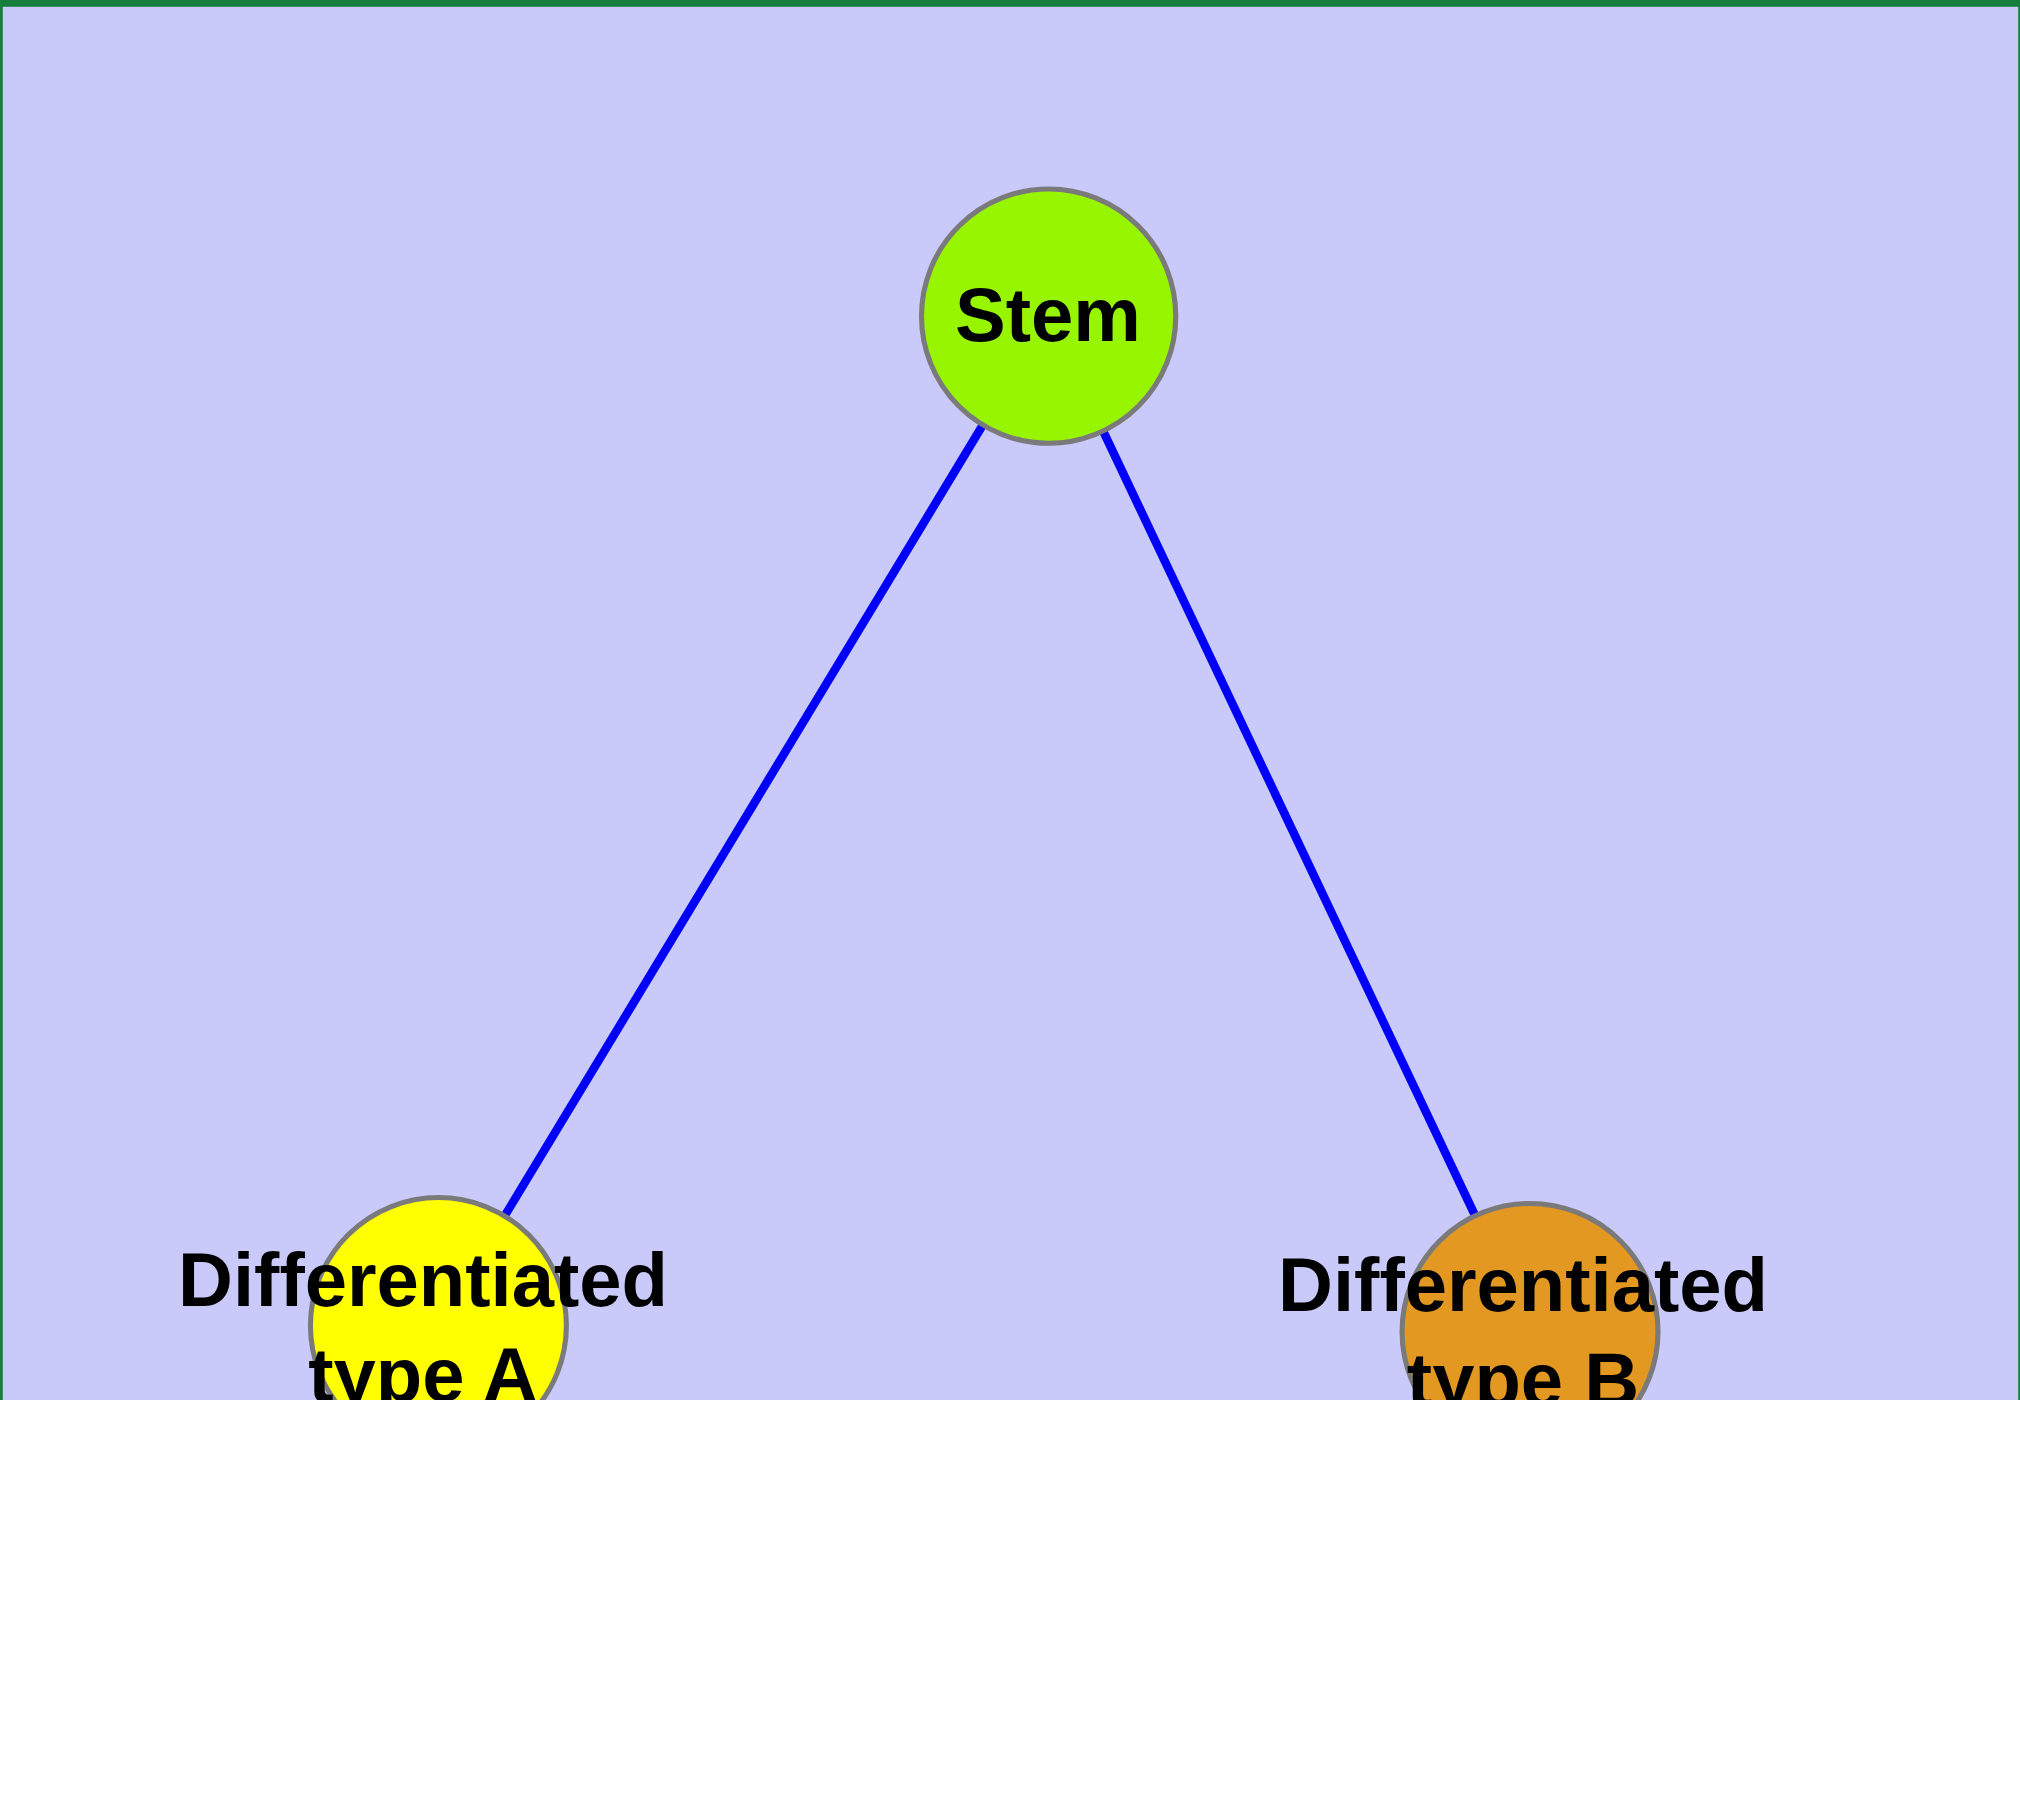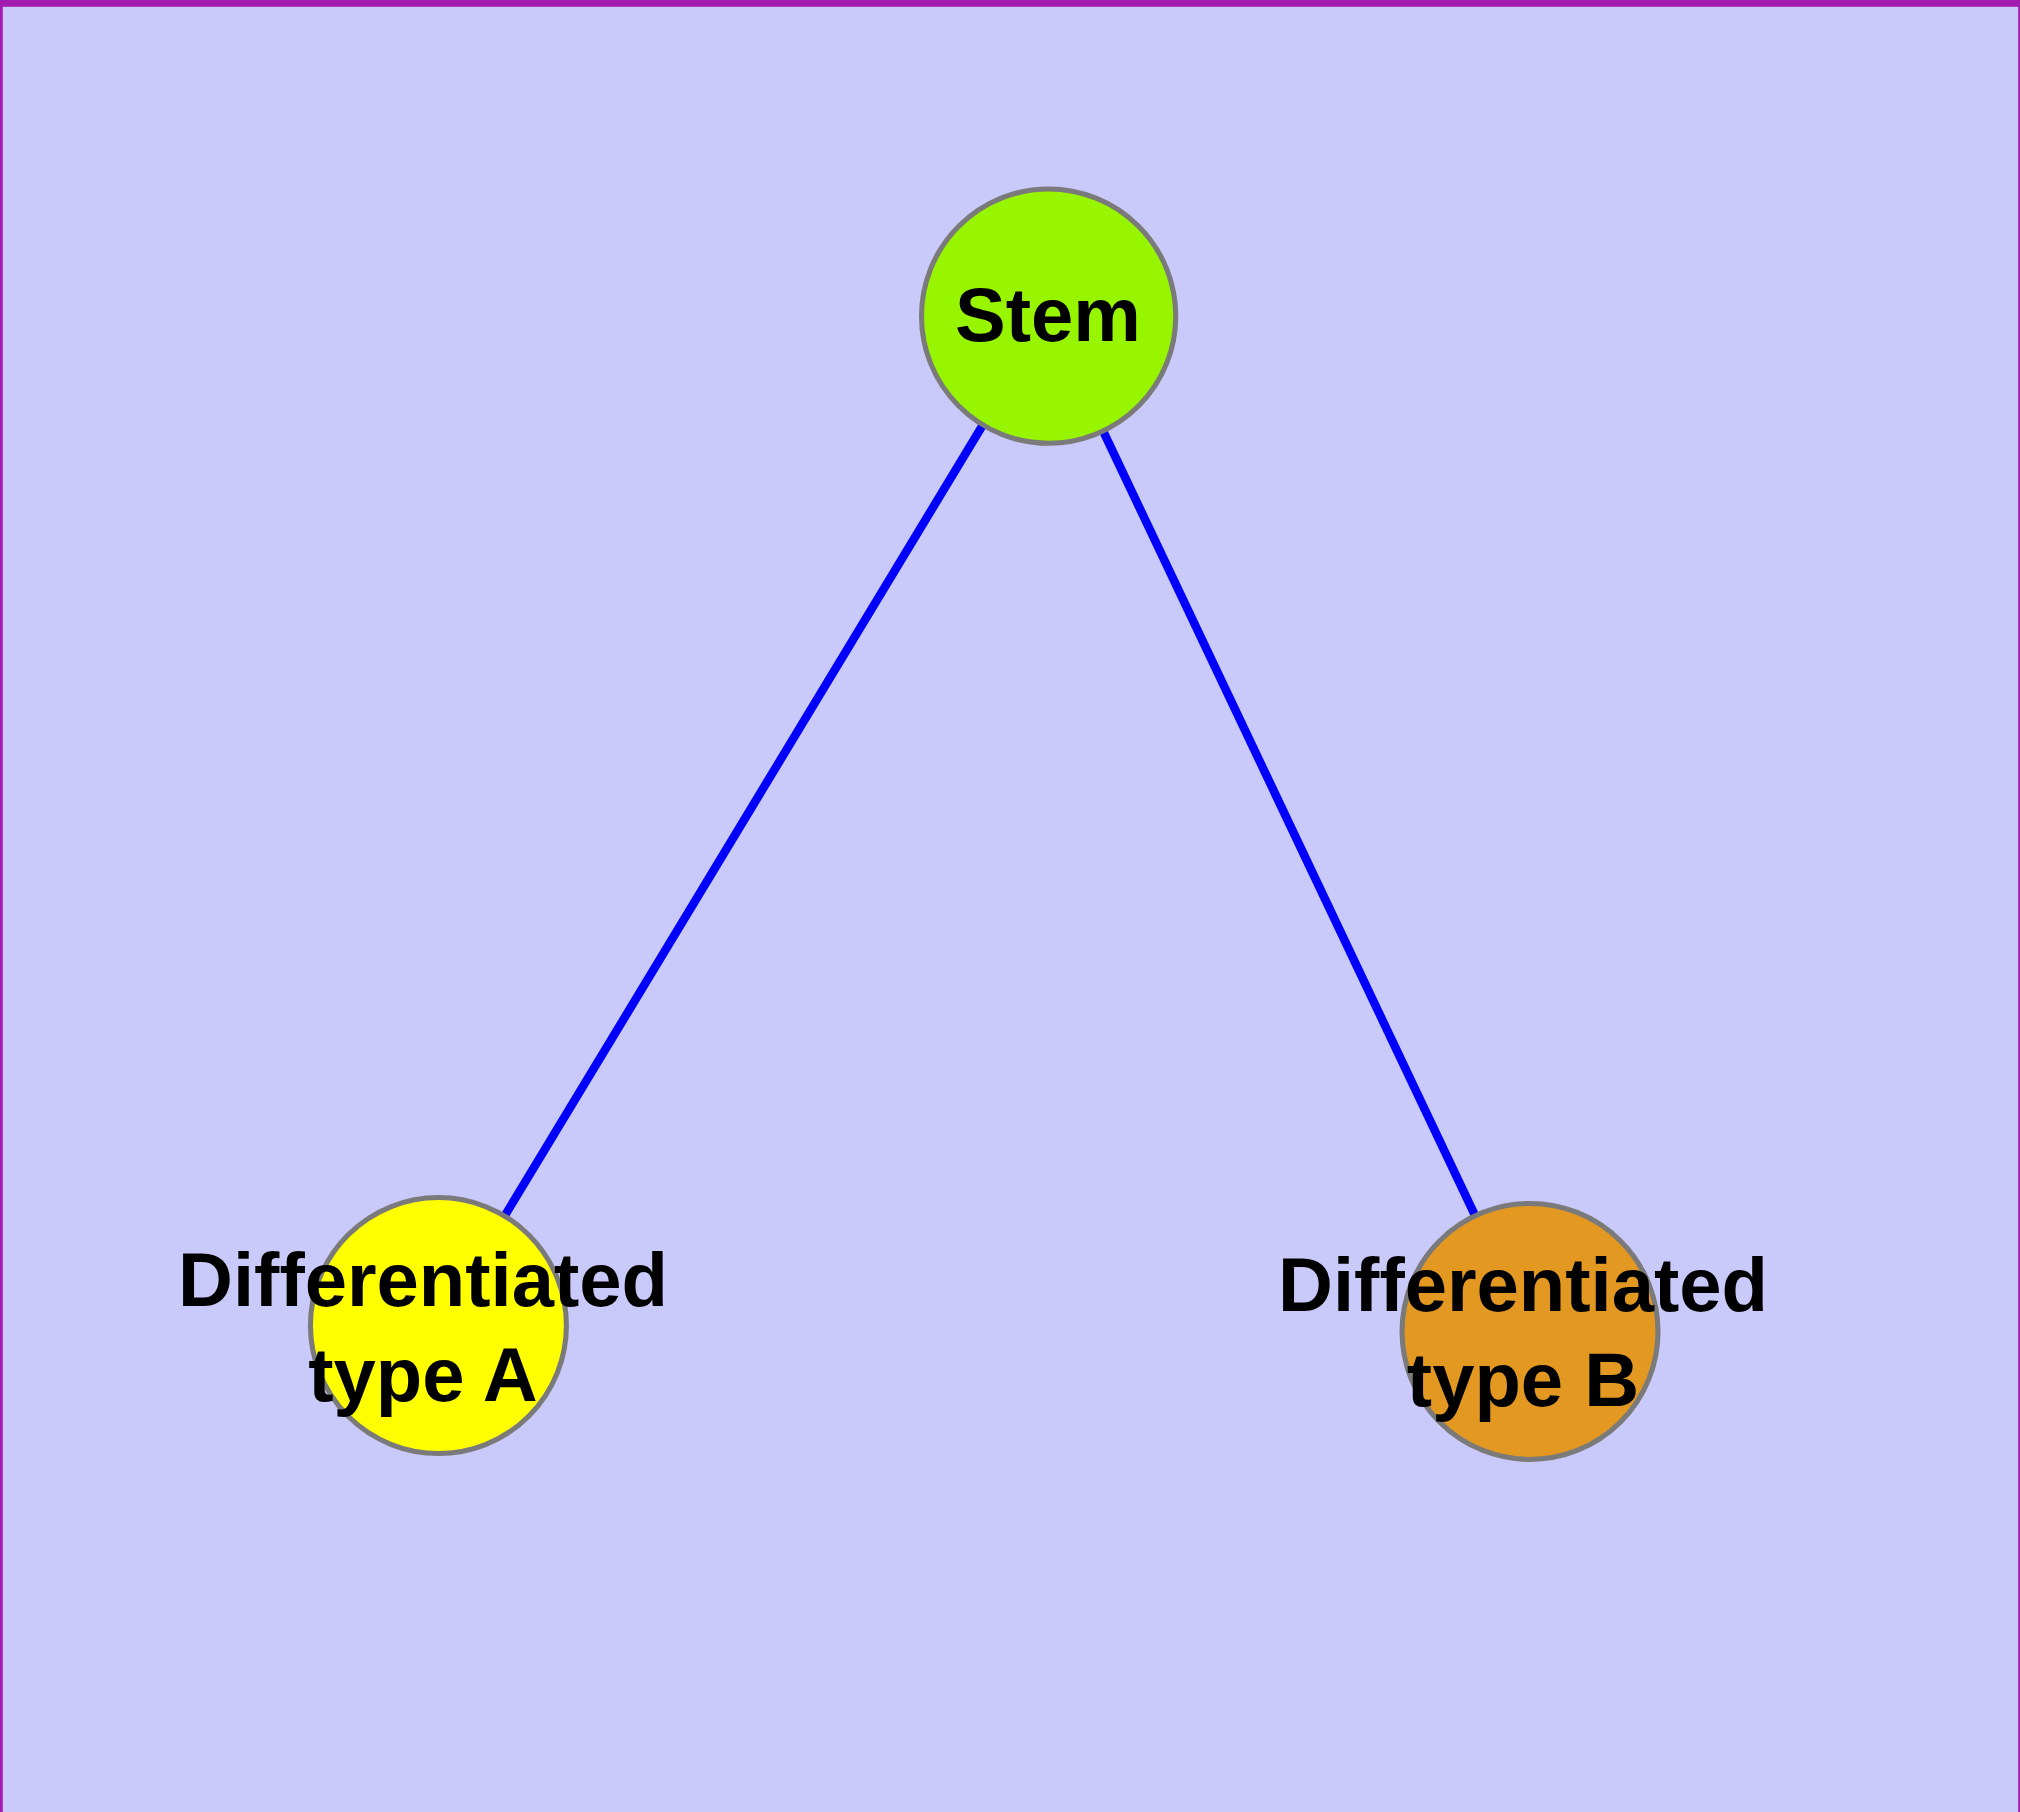--- a/index.html
+++ b/index.html
@@ -8,22 +8,22 @@
   }
   body {
     width: 2021px;
     height: 1812px;
     background: #ffffff;
     font-family: "Liberation Sans", sans-serif;
   }
   .stage {
     position: relative;
     width: 2021px;
-    height: 1812px;
-    background: #a21caf;
+    height: 1400px;
+    background: #15803d;
     overflow: hidden;
   }
   .diagram-svg {
     position: absolute;
     left: 0;
     top: 0;
     display: block;
   }
   .node-label {
     position: absolute;

